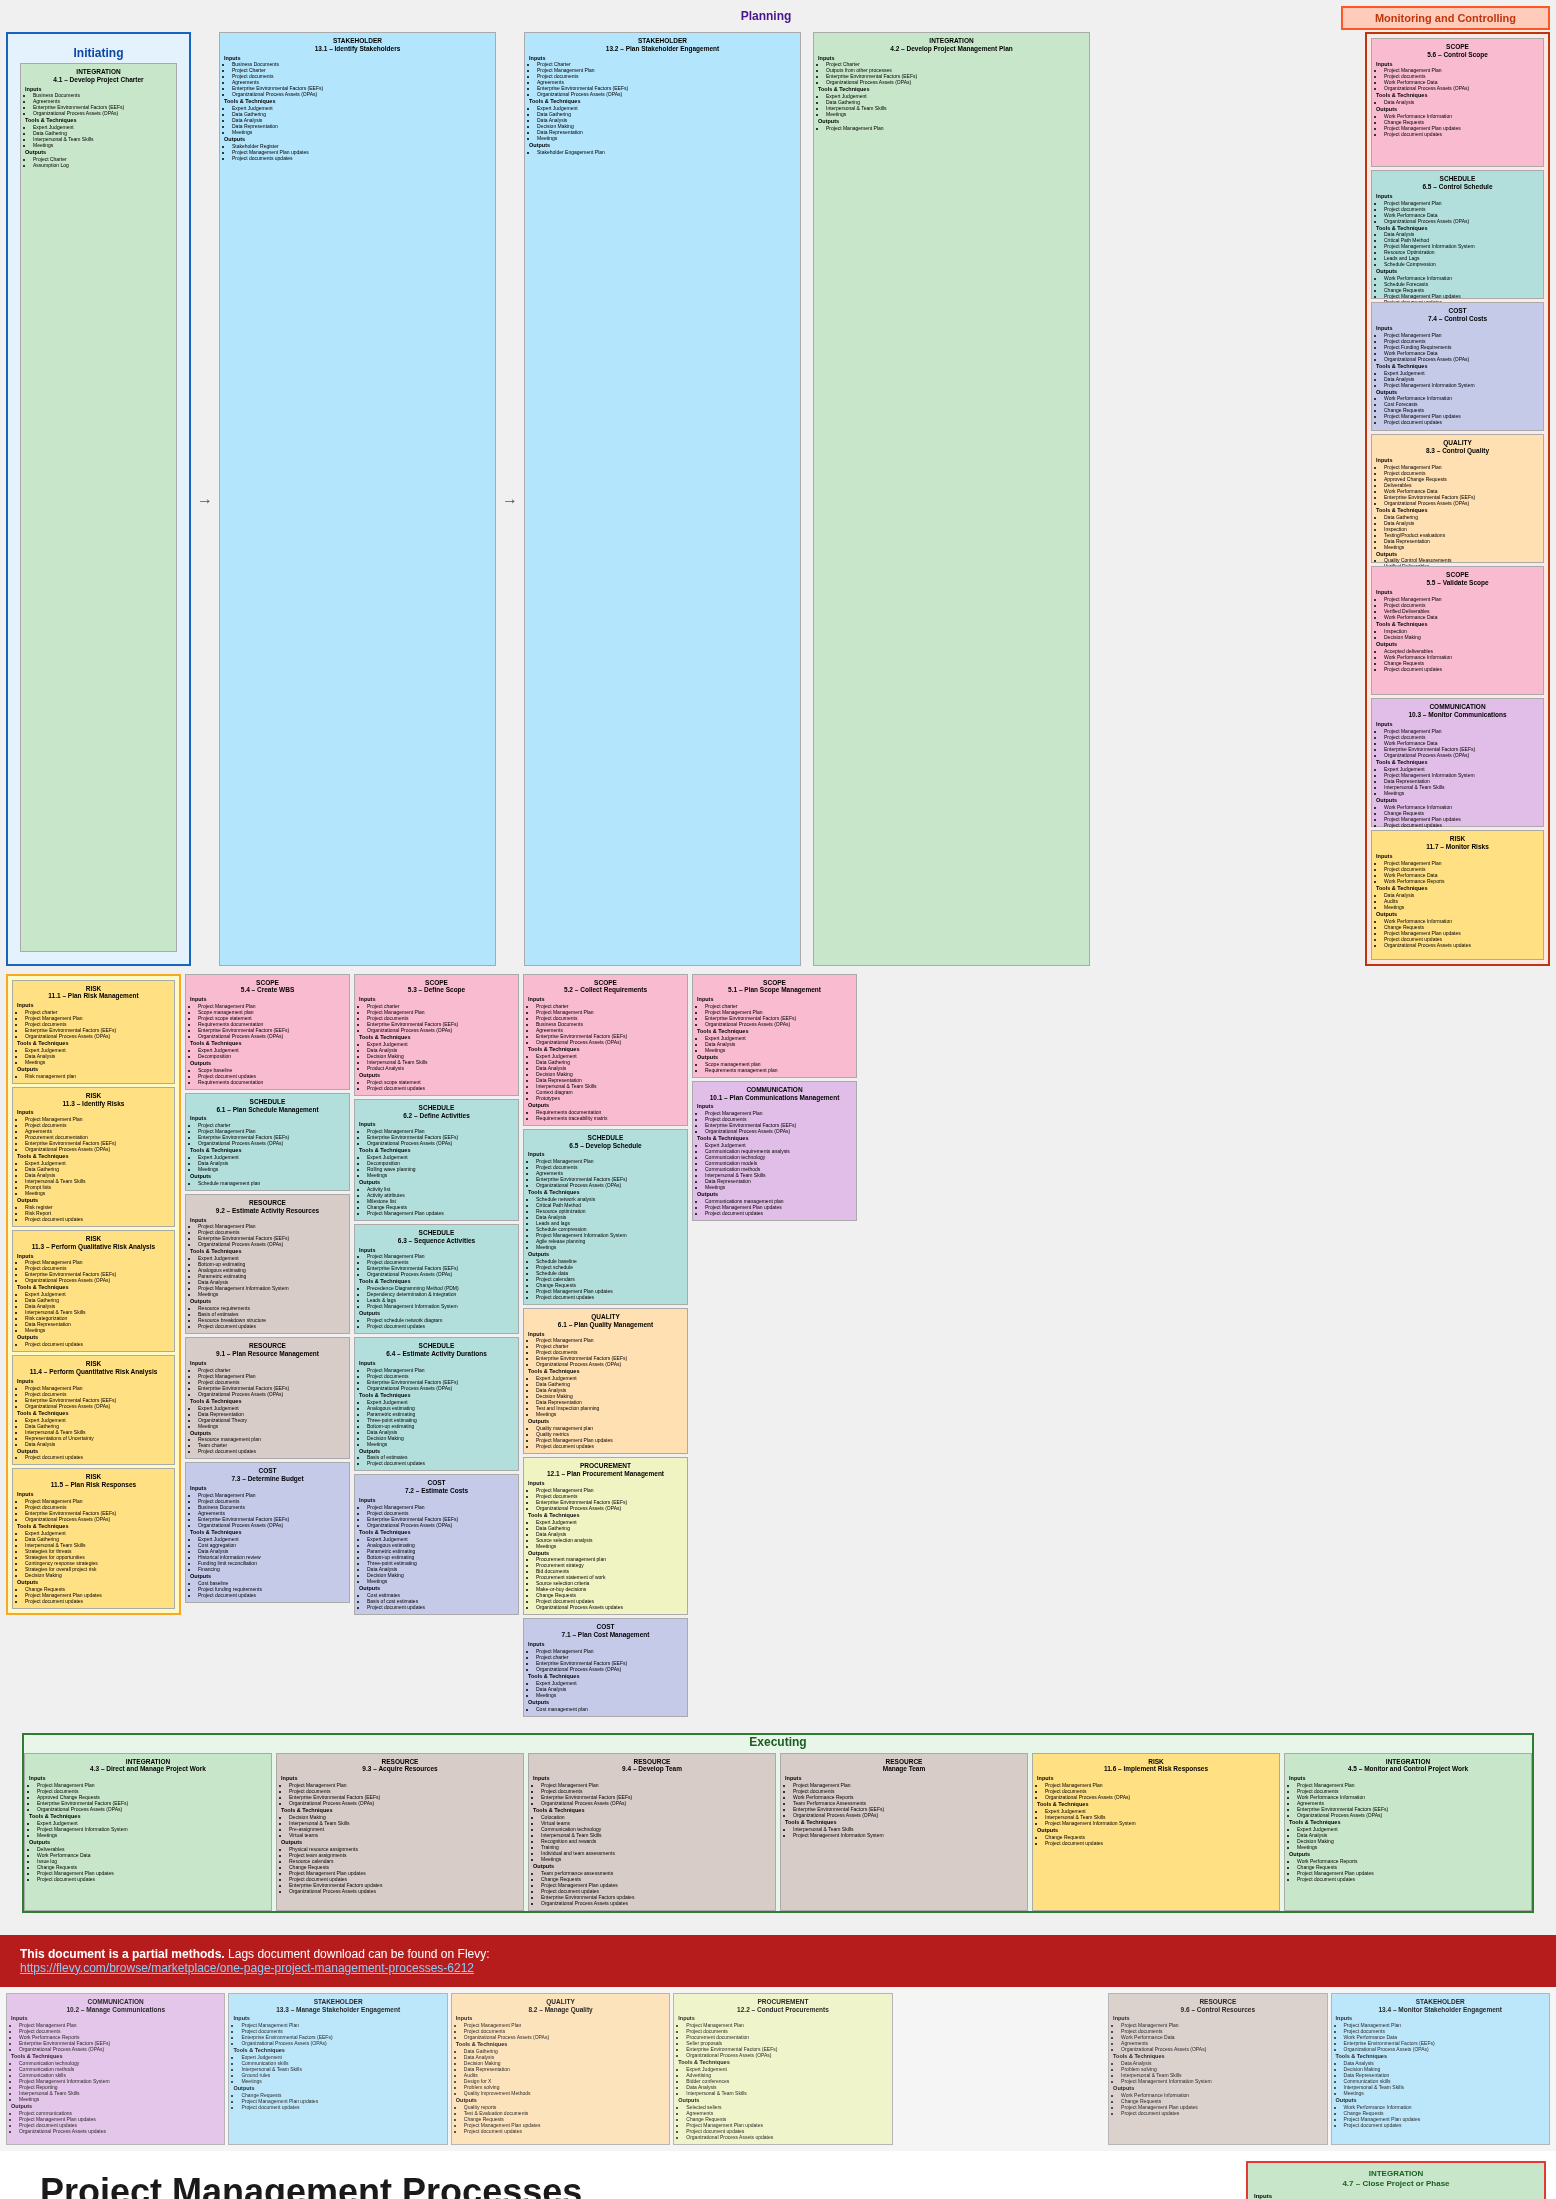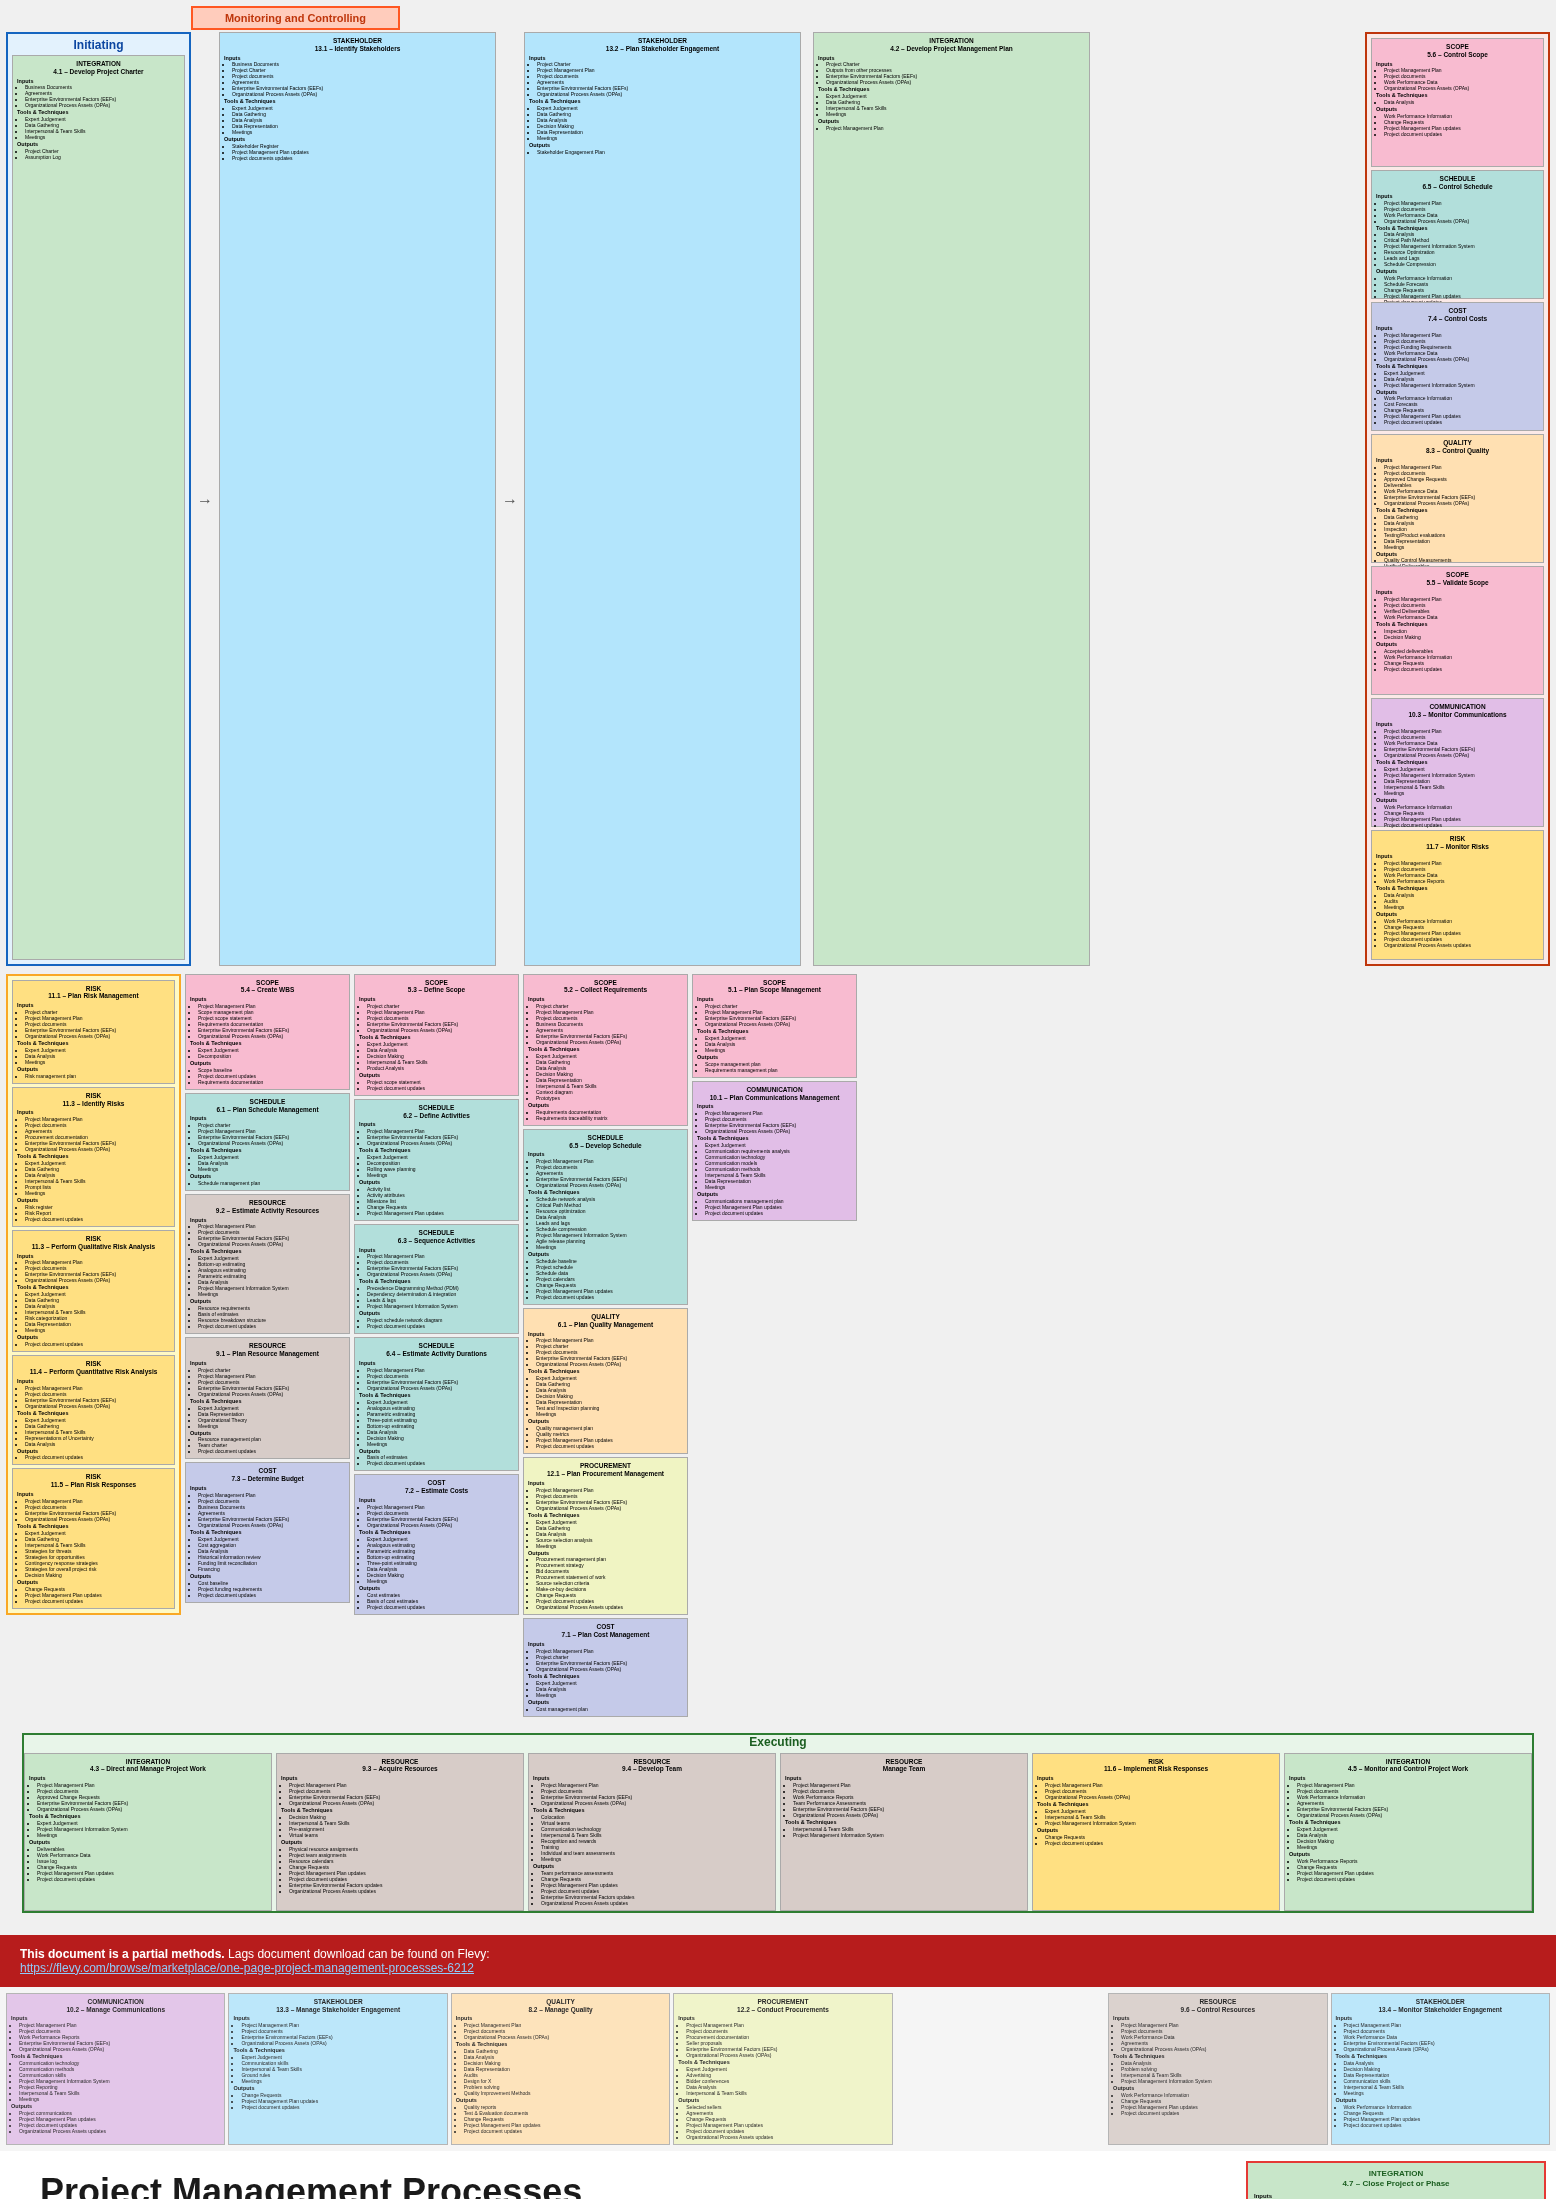--- a/index.html
+++ b/index.html
@@ -169,29 +169,32 @@
 <body>
 
 <div class="main-container">
 
   <div class="map-outer">
 
     <div style="display:flex; width:100%; position:relative; margin-bottom:2px;">
 
       <div style="width:185px; flex-shrink:0;"></div>
 
+      <div style="flex:1; text-align:center;">
+        <span class="phase-title-label planning-title">Planning</span>
+      </div>
 
       <div style="width:209px; flex-shrink:0; background:#ffccbc; border:2px solid #ff5722; padding:4px; text-align:center;">
         <span style="font-weight:bold; font-size:11px; color:#bf360c;">Monitoring and Controlling</span>
       </div>
     </div>
 
     <div class="map-row" style="align-items:stretch;">
 
-      <div style="width:185px; flex-shrink:0; background:#e3f2fd; border:2px solid #1565c0; padding:4px; display:flex; flex-direction:column; gap:3px; position:relative;">
+      <div style="width:185px; flex-shrink:0; background:#e3f2fd; border:2px solid #1565c0; padding:12px; display:flex; flex-direction:column; gap:3px; position:relative;">
         <span style="font-weight:bold; font-size:12px; color:#0d47a1; text-align:center;">Initiating</span>
 
         <div class="map-box box-integration">
           <span class="map-box-title">INTEGRATION<br>4.1 – Develop Project Charter</span>
           <span class="map-box-section">Inputs</span>
           <ul>
             <li>Business Documents</li>
             <li>Agreements</li>
             <li>Enterprise Environmental Factors (EEFs)</li>
             <li>Organizational Process Assets (OPAs)</li>

